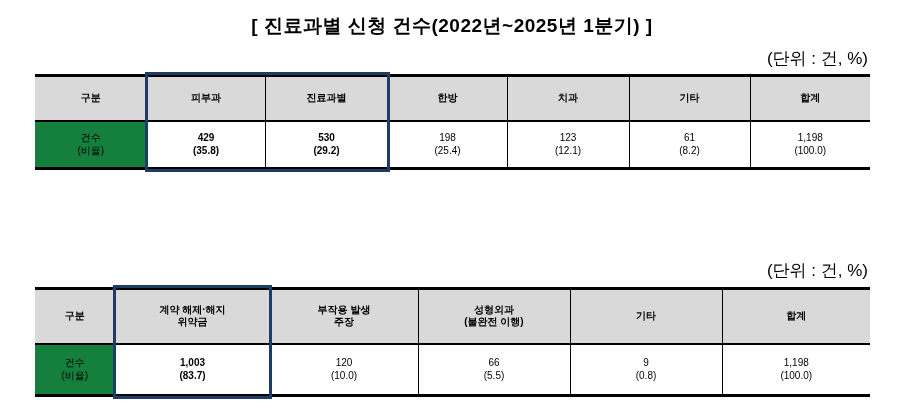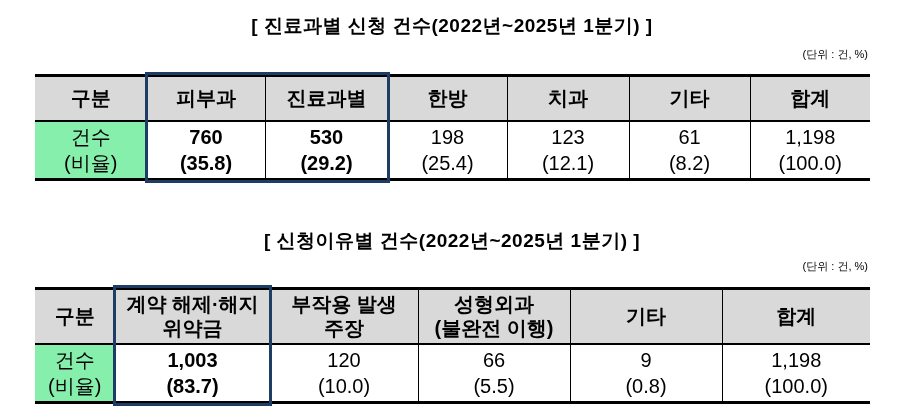--- a/index.html
+++ b/index.html
@@ -27,39 +27,39 @@
     font-size:19px;
     font-weight:bold;
     letter-spacing:0.5px;
     white-space:nowrap;
   }
   #title1{top:13px;}
   #title2{top:228px;}
   .unit-label{
     position:absolute;
     right:36px;
-    font-size:11px;
+    font-size:17px;
     color:var(--ink);
   }
   #unit1{top:47px;}
   #unit2{top:259px;}
   .table-wrap{
     position:absolute;
     left:35px;
     width:835px;
   }
   #wrap1{top:74px;}
   #wrap2{top:287px;}
   table.data-table{
     width:835px;
     table-layout:fixed;
     border-collapse:collapse;
     border-top:3px solid var(--ink);
     border-bottom:3px solid var(--ink);
-    font-size:20px;
+    font-size:10px;
   }
   table.data-table th,
   table.data-table td{
     border-left:1.5px solid var(--ink);
     text-align:center;
     vertical-align:middle;
     padding:2px 2px;
   }
   table.data-table th:first-child,
   table.data-table td:first-child{border-left:none;}
@@ -68,21 +68,21 @@
     border-bottom:2px solid var(--ink);
     font-weight:bold;
     line-height:1.2;
   }
   #table1 thead tr{height:45px;}
   #table1 tbody tr{height:48px;}
   #table2 thead tr{height:55px;}
   #table2 tbody tr{height:52px;}
   table.data-table tbody th{
     font-weight:normal;
-    background:#86efac;
+    background:#15803d;
   }
   .multiline{white-space:pre-line;line-height:1.3;}
   td.bold{font-weight:bold;}
   .hl-box{
     position:absolute;
     top:-2px;
     height:calc(100% + 4px);
     border:3.5px solid var(--navy);
     pointer-events:none;
   }
@@ -117,39 +117,38 @@
           <th>한방</th>
           <th>치과</th>
           <th>기타</th>
           <th>합계</th>
         </tr>
       </thead>
       <tbody>
         <tr>
           <th class="multiline">건수
 (비율)</th>
-          <td class="multiline bold">760
+          <td class="multiline bold">429
 (35.8)</td>
           <td class="multiline bold">530
 (29.2)</td>
           <td class="multiline">198
 (25.4)</td>
           <td class="multiline">123
 (12.1)</td>
           <td class="multiline">61
 (8.2)</td>
           <td class="multiline">1,198
 (100.0)</td>
         </tr>
       </tbody>
     </table>
     <div class="hl-box" id="hl1"></div>
   </div>
 
-  <h2 class="tbl-title" id="title2">[ 신청이유별 건수(2022년~2025년 1분기) ]</h2>
 
   <div class="unit-label" id="unit2">(단위 : 건, %)</div>
 
   <div class="table-wrap" id="wrap2">
     <table class="data-table" id="table2">
       <colgroup>
         <col style="width:80px">
           <col style="width:155px">
           <col style="width:148px">
         <col style="width:152px">

